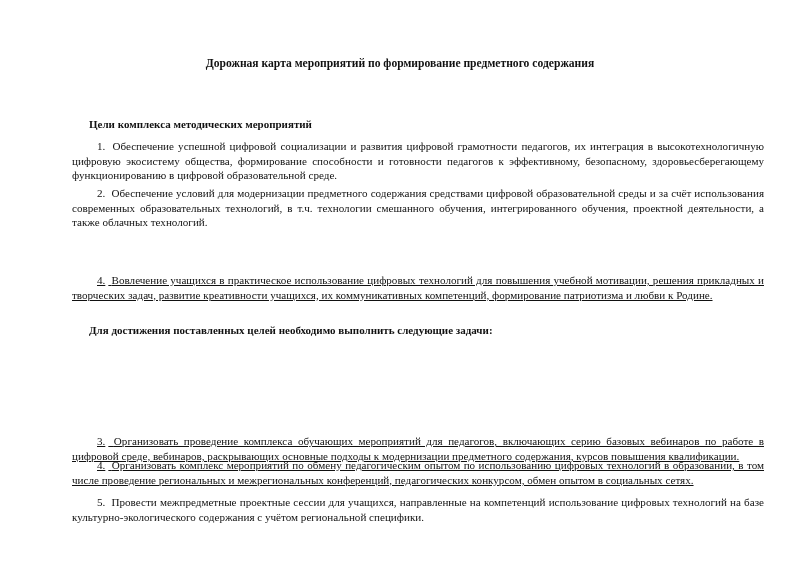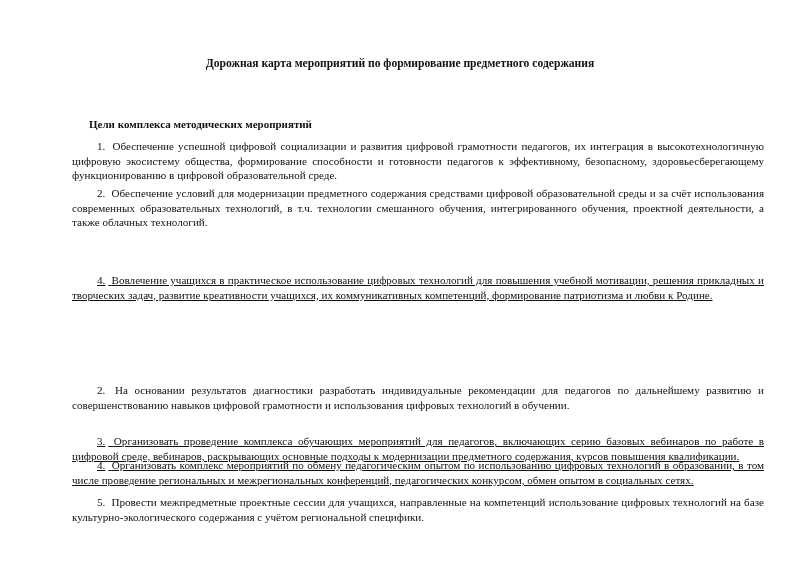--- a/index.html
+++ b/index.html
@@ -69,26 +69,23 @@
     <span class="num">2.</span>
     <span>Обеспечение условий для модернизации предметного содержания средствами цифровой образовательной среды и за счёт использования современных образовательных технологий, в т.ч. технологии смешанного обучения, интегрированного обучения, проектной деятельности, а также облачных технологий.</span>
   </div>
 
 
   <div class="para" style="top:273px;text-decoration:underline;">
     <span class="num">4.</span>
     <span>Вовлечение учащихся в практическое использование цифровых технологий для повышения учебной мотивации, решения прикладных и творческих задач, развитие креативности учащихся, их коммуникативных компетенций, формирование патриотизма и любви к Родине.</span>
   </div>
 
+  <div class="section-heading" style="top:323px;">Для достижения поставленных целей необходимо выполнить следующие задачи:</div>
 
 
-  <div class="para" style="top:383px;">
-    <span class="num">2.</span>
-    <span>На основании результатов диагностики разработать индивидуальные рекомендации для педагогов по дальнейшему развитию и совершенствованию навыков цифровой грамотности и использования цифровых технологий в обучении.</span>
-  </div>
 
   <div class="para" style="top:434px;text-decoration:underline;">
     <span class="num">3.</span>
     <span>Организовать проведение комплекса обучающих мероприятий для педагогов, включающих серию базовых вебинаров по работе в цифровой среде, вебинаров, раскрывающих основные подходы к модернизации предметного содержания, курсов повышения квалификации.</span>
   </div>
 
   <div class="para" style="top:458px;text-decoration:underline;">
     <span class="num">4.</span>
     <span>Организовать комплекс мероприятий по обмену педагогическим опытом по использованию цифровых технологий в образовании, в том числе проведение региональных и межрегиональных конференций, педагогических конкурсом, обмен опытом в социальных сетях.</span>
   </div>

